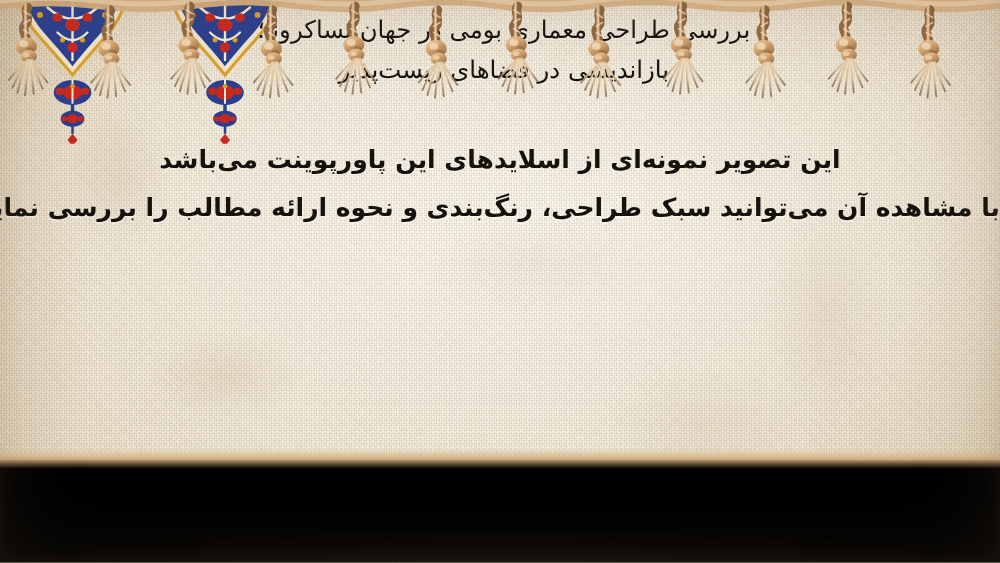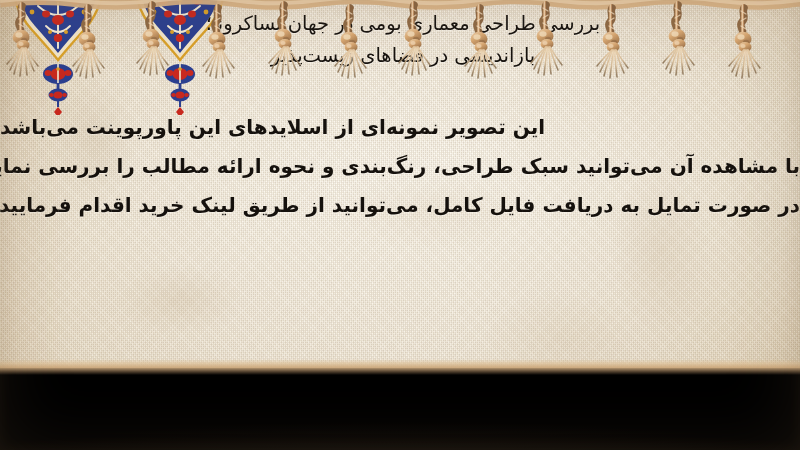--- a/index.html
+++ b/index.html
@@ -126,21 +126,21 @@
     letter-spacing: 0px;
     padding-left: 6px;
     text-shadow: 0 1px 0 rgba(255,253,247,0.45);
   }
 
   .body-block {
     position: absolute;
     top: 108px;
     left: 0;
     right: 0;
-    text-align: left;
+    text-align: center;
     direction: rtl;
   }
   .body-line {
     font-family: "DejaVu Sans", "Liberation Sans", sans-serif;
     font-size: 20px;
     font-weight: 700;
     color: #15110d;
     line-height: 1.95;
     letter-spacing: -0.2px;
     text-shadow: 0 1px 0 rgba(255,253,247,0.40);
@@ -298,21 +298,20 @@
   <div class="text-layer">
 
     <div class="title-block">
       <div class="title-line">بررسی طراحی معماری بومی در جهان پساکرونا؛</div>
       <div class="title-line">بازاندیشی در فضاهای زیست‌پذیر</div>
     </div>
 
     <div class="body-block">
       <div class="body-line">این تصویر نمونه‌ای از اسلایدهای این پاورپوینت می‌باشد</div>
       <div class="body-line">با مشاهده آن می‌توانید سبک طراحی، رنگ‌بندی و نحوه ارائه مطالب را بررسی نمایید</div>
-      <div class="body-line">در صورت تمایل به دریافت فایل کامل، می‌توانید از طریق لینک خرید اقدام فرمایید</div>
     </div>
 
   </div>
 
   <div class="bottom-band">
     <div class="band-edge"></div>
   </div>
 
   <div class="fringe">
     <svg width="800" height="94" viewBox="0 0 800 94" xmlns="http://www.w3.org/2000/svg">

